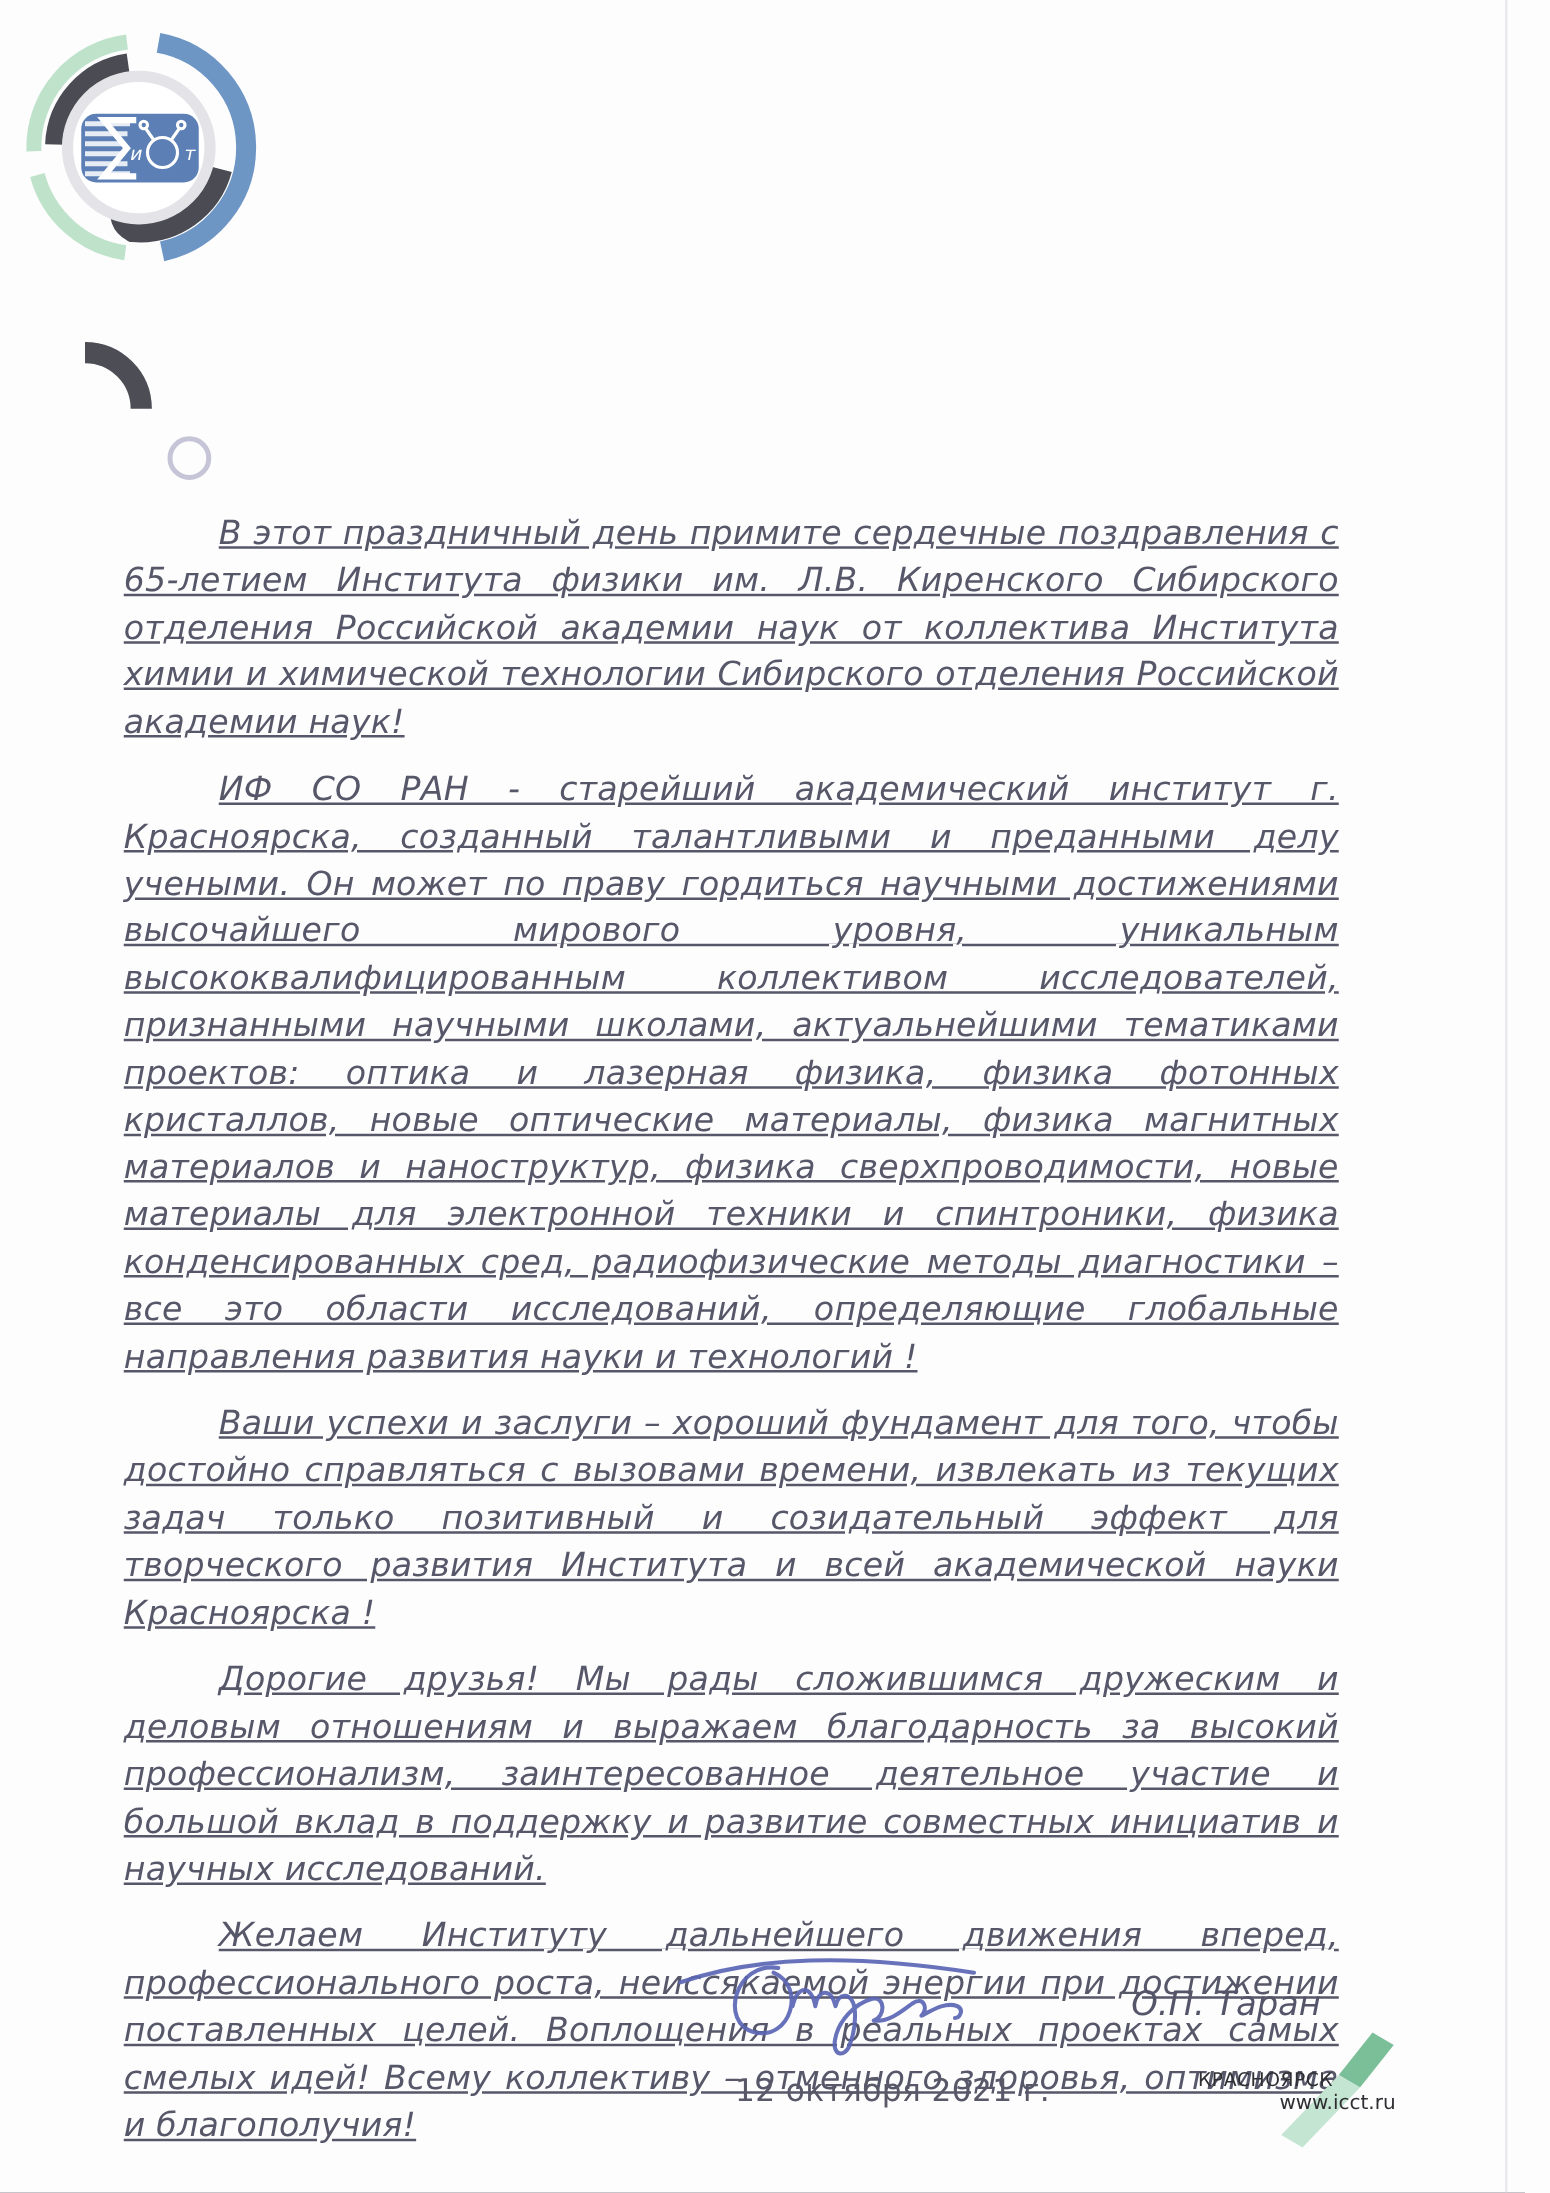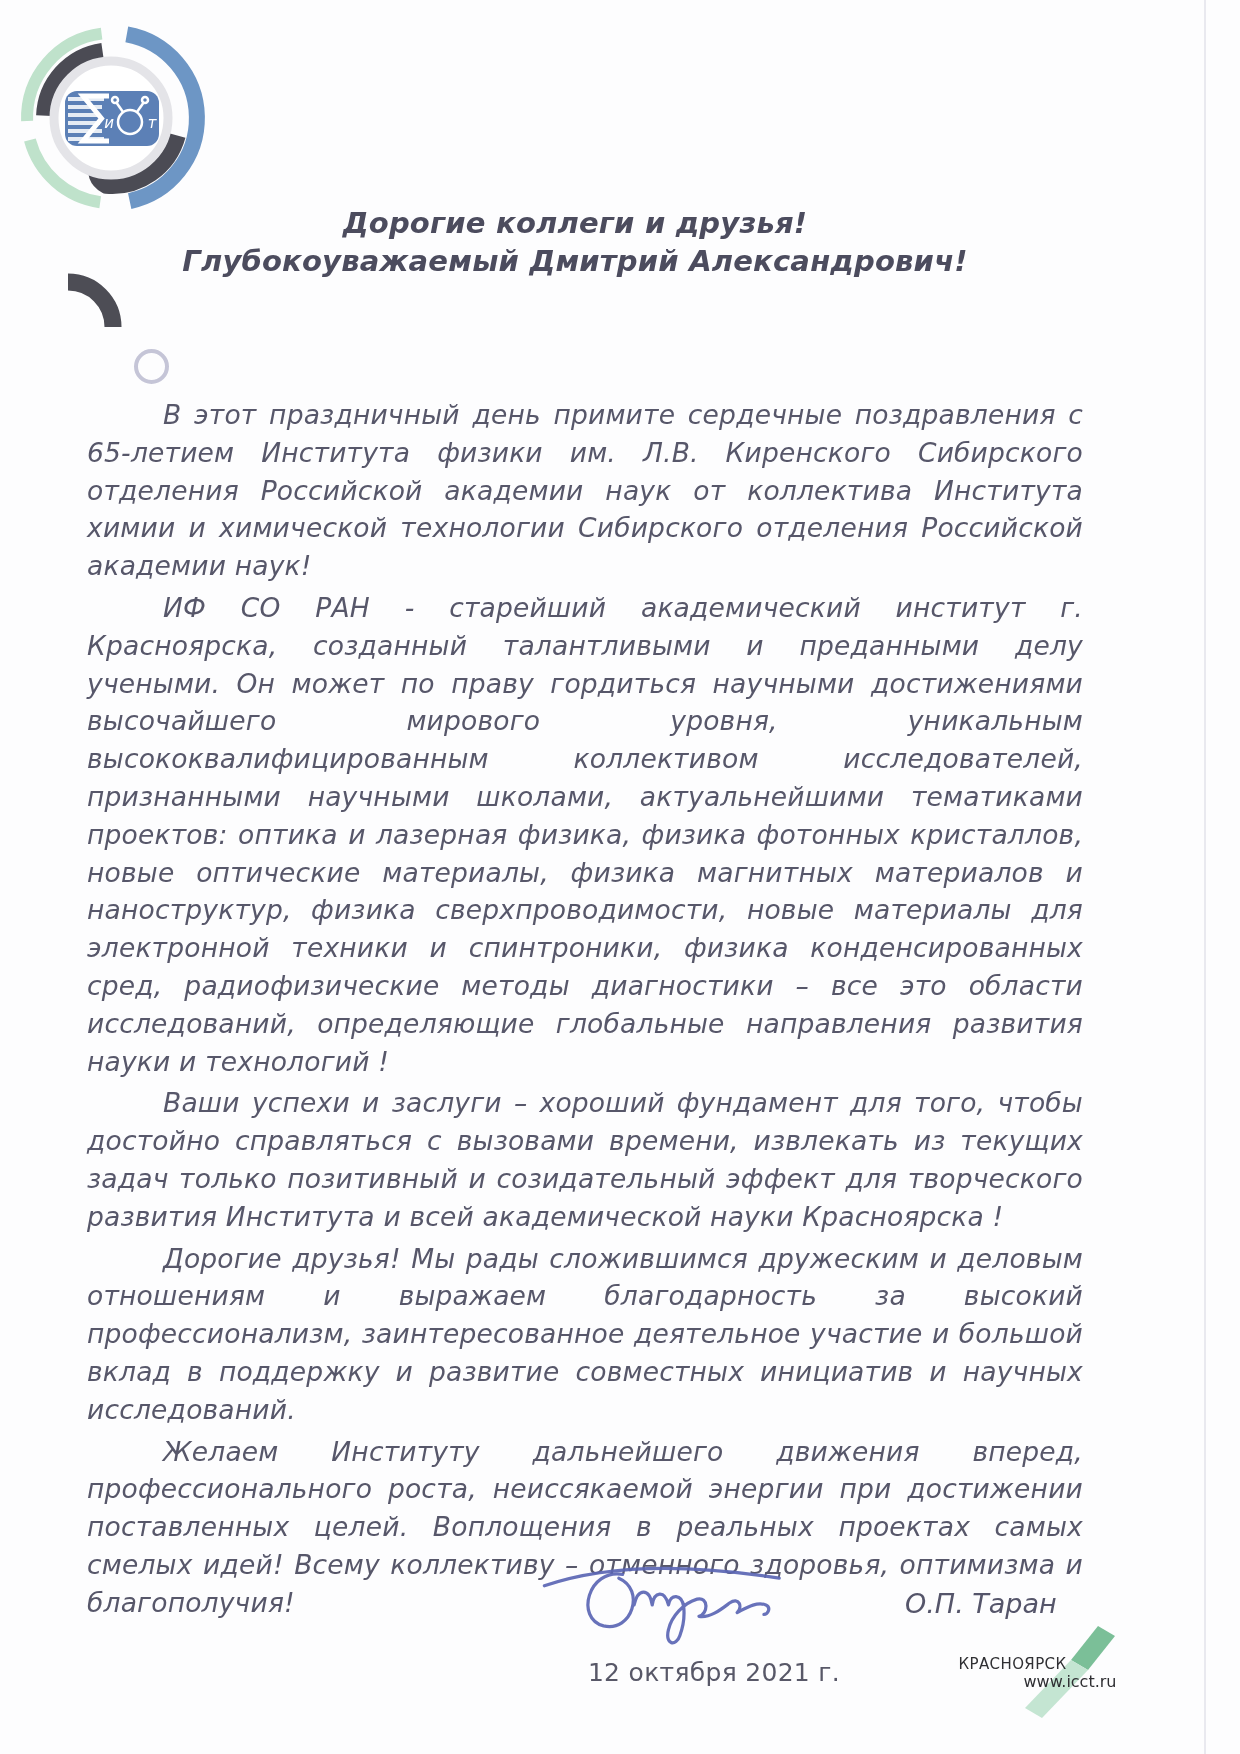--- a/index.html
+++ b/index.html
@@ -23,21 +23,21 @@
   }
   
   .body-text{
     top:392px;left:83px;width:1004px;
     font-style:italic;
     font-size:26.5px;line-height:37.8px;
     color:#57576a;
     text-align:justify;
     letter-spacing:.2px;
   }
-  .body-text p{margin:4px;text-indent:76px;text-justify:inter-word;}
+  .body-text p{margin:16px;text-indent:76px;text-justify:inter-word;text-decoration:underline;}
   
   .sig-title{
     top:1552px;left:152px;
     font-style:italic;
     font-size:27px;line-height:40px;
     color:#55556a;
     white-space:nowrap;
   }
   .sig-name{
     top:1588px;left:905px;
@@ -117,24 +117,20 @@
       <text x="140" y="110">т</text>
     </g>
   </svg>
 
   <svg class="abs" style="top:266px;left:58px;" width="70" height="70" viewBox="0 0 70 70">
     <path d="M10 16 A45 45 0 0 1 55 61" fill="none" stroke="#4d4d55" stroke-width="17"></path>
   </svg>
 
   <div class="abs ring-artifact"></div>
 
-  <div class="abs heading">
-    <div>Дорогие коллеги и друзья!</div>
-    <div>Глубокоуважаемый Дмитрий Александрович!</div>
-  </div>
 
   <div class="abs body-text">
     <p>В этот праздничный день примите сердечные поздравления с 65-летием Института физики им. Л.В. Киренского Сибирского отделения Российской академии наук от коллектива Института химии и химической технологии Сибирского отделения Российской академии наук!</p>
     <p>ИФ СО РАН - старейший академический институт г. Красноярска, созданный талантливыми и преданными делу учеными. Он может по праву гордиться научными достижениями высочайшего мирового уровня, уникальным высококвалифицированным коллективом исследователей, признанными научными школами, актуальнейшими тематиками проектов: оптика и лазерная физика, физика фотонных кристаллов, новые оптические материалы, физика магнитных материалов и наноструктур, физика сверхпроводимости, новые материалы для электронной техники и спинтроники, физика конденсированных сред, радиофизические методы диагностики – все это области исследований, определяющие глобальные направления развития науки и технологий !</p>
     <p>Ваши успехи и заслуги – хороший фундамент для того, чтобы достойно справляться с вызовами времени, извлекать из текущих задач только позитивный и созидательный эффект для творческого развития Института и всей академической науки Красноярска !</p>
     <p>Дорогие друзья! Мы рады сложившимся дружеским и деловым отношениям и выражаем благодарность за высокий профессионализм, заинтересованное деятельное участие и большой вклад в поддержку и развитие совместных инициатив и научных исследований.</p>
     <p>Желаем Институту дальнейшего движения вперед, профессионального роста, неиссякаемой энергии при достижении поставленных целей. Воплощения в реальных проектах самых смелых идей! Всему коллективу – отменного здоровья, оптимизма и благополучия!</p>
   </div>
 
 

